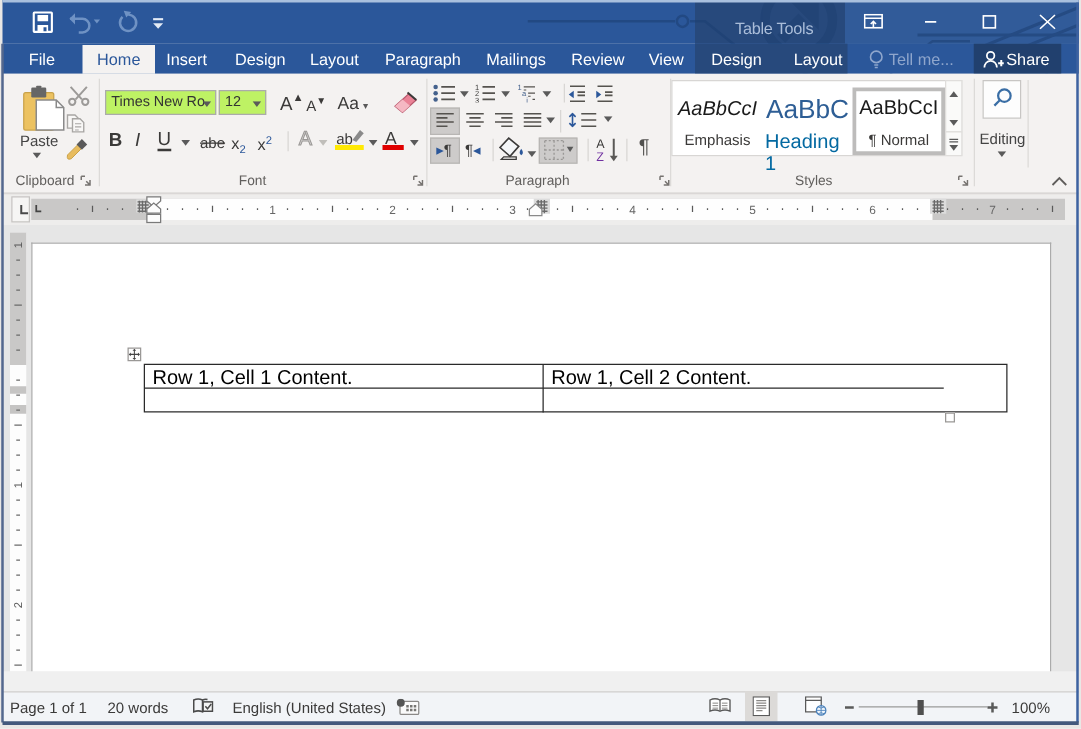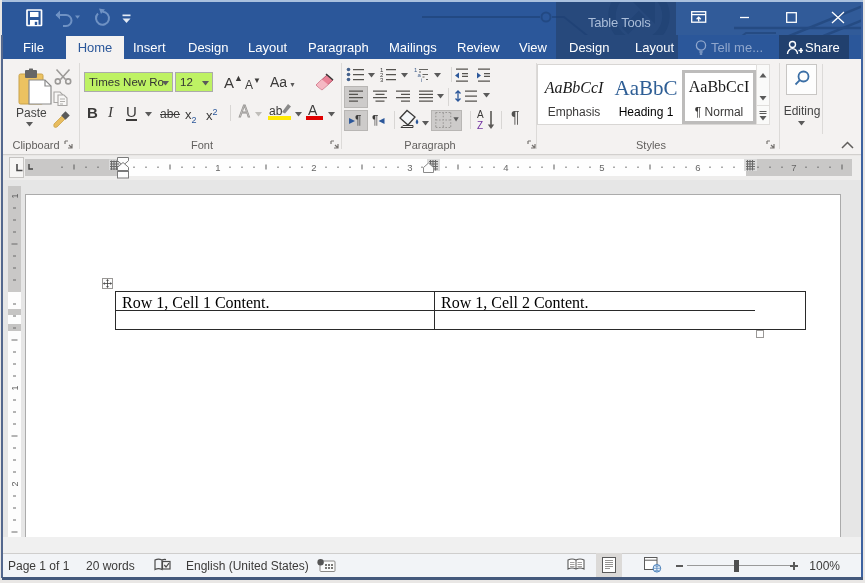--- a/index.html
+++ b/index.html
@@ -26,21 +26,21 @@
   .selbox { position:absolute; background:#cdcbca; }
   .sm { font-size:12px; color:#444; }
   .rulerzone { position:absolute; left:0; top:156px; width:861px; height:24px; background:#eeedec; }
   .tabsel { position:absolute; left:7px; top:157px; width:15px; height:21px; background:#f6f5f4; border:1px solid #c6c4c2; }
   .hruler { position:absolute; left:23px; top:159px; width:827px; height:17px; background:#c9c8c7; }
   .docarea { position:absolute; left:0; top:180px; width:861px; height:373px; background:#e6e6e6; overflow:hidden; }
   .page { position:absolute; left:23px; top:14px; width:816px; height:345px; background:#ffffff; border-top:1px solid #ababab; border-left:1px solid #ababab; border-right:1px solid #ababab; }
   .statusbar { position:absolute; left:0; top:553px; width:861px; height:25px; background:#f2f4f7; border-top:1px solid #cfcecd; font-size:12px; color:#3b3a39; }
   .sb { position:absolute; top:5px; white-space:nowrap; }
   .botborder { position:absolute; left:0; top:577px; width:861px; height:3px; background:#44597c; }
-  .serif { font-family:Liberation Serif, serif; }
+  .serif { font-family:Liberation Sans, sans-serif; }
 </style>
 </head>
 <body>
 <div class="win">
 
   <div class="titlebar"></div>
   <div class="ttpanel"></div>
   <div class="btnpanel"></div>
   <svg class="abs" style="left:420px;top:0;width:441px;height:59px" viewBox="0 0 441 59">
     <g stroke="#1c3e72" stroke-width="2" fill="none" opacity="0.55">
@@ -319,21 +319,21 @@
   <div class="abs" style="left:449px;top:67px;width:1px;height:15px;background:#d8d6d4"></div>
   <div class="abs" style="left:446px;top:88px;width:1px;height:18px;background:#d8d6d4"></div>
   <div class="abs" style="left:392px;top:111px;width:1px;height:18px;background:#d8d6d4"></div>
   <div class="abs" style="left:468px;top:111px;width:1px;height:18px;background:#d8d6d4"></div>
   <div class="abs" style="left:499px;top:111px;width:1px;height:18px;background:#d8d6d4"></div>
 
   <div class="abs" style="left:535px;top:64px;width:233px;height:61px;background:#ffffff;border:1px solid #d8d6d4"></div>
   <div class="abs serif" style="left:539px;top:79px;width:66px;text-align:center;font-size:16px;font-style:italic;color:#1a1a1a">AaBbCcI</div>
   <div class="abs" style="left:539px;top:105px;width:66px;text-align:center;font-size:12px;color:#3b3a39">Emphasis</div>
   <div class="abs serif" style="left:610px;top:76px;width:68px;text-align:center;font-size:21px;color:#2e5e95">AaBbC</div>
-  <div class="abs" style="left:610px;top:105px;width:68px;text-align:center;font-size:12px;color:#000000">Heading 1</div>
+  <div class="abs" style="left:610px;top:105px;width:68px;font-size:16px;color:#0369a1">Heading 1</div>
   <div class="abs" style="left:680px;top:70px;width:74px;height:54px;background:#ffffff;border:3px solid #bdbcbb"></div>
   <div class="abs serif" style="left:682px;top:78px;width:70px;text-align:center;font-size:16px;color:#1a1a1a">AaBbCcI</div>
   <div class="abs" style="left:682px;top:105px;width:70px;text-align:center;font-size:12px;color:#3b3a39">¶ Normal</div>
   <svg class="abs" style="left:754px;top:64px;width:14px;height:61px" viewBox="0 0 14 61">
     <rect x="0.5" y="0.5" width="13" height="41" fill="#fafaf9" stroke="#e0deDC"></rect>
     <rect x="0.5" y="41.5" width="13" height="19" fill="#fafaf9" stroke="#e0dedc"></rect>
     <path d="M3.5,13.5 h7 l-3.5,-4.5 z" fill="#5a5a5a"></path>
     <path d="M3.5,32 h7 l-3.5,4.5 z" fill="#5a5a5a"></path>
     <path d="M3.5,47.5 h7 M3.5,49.5 h7" stroke="#5a5a5a" stroke-width="1.1"></path>
     <path d="M3.5,52 h7 l-3.5,4.5 z" fill="#5a5a5a"></path>

